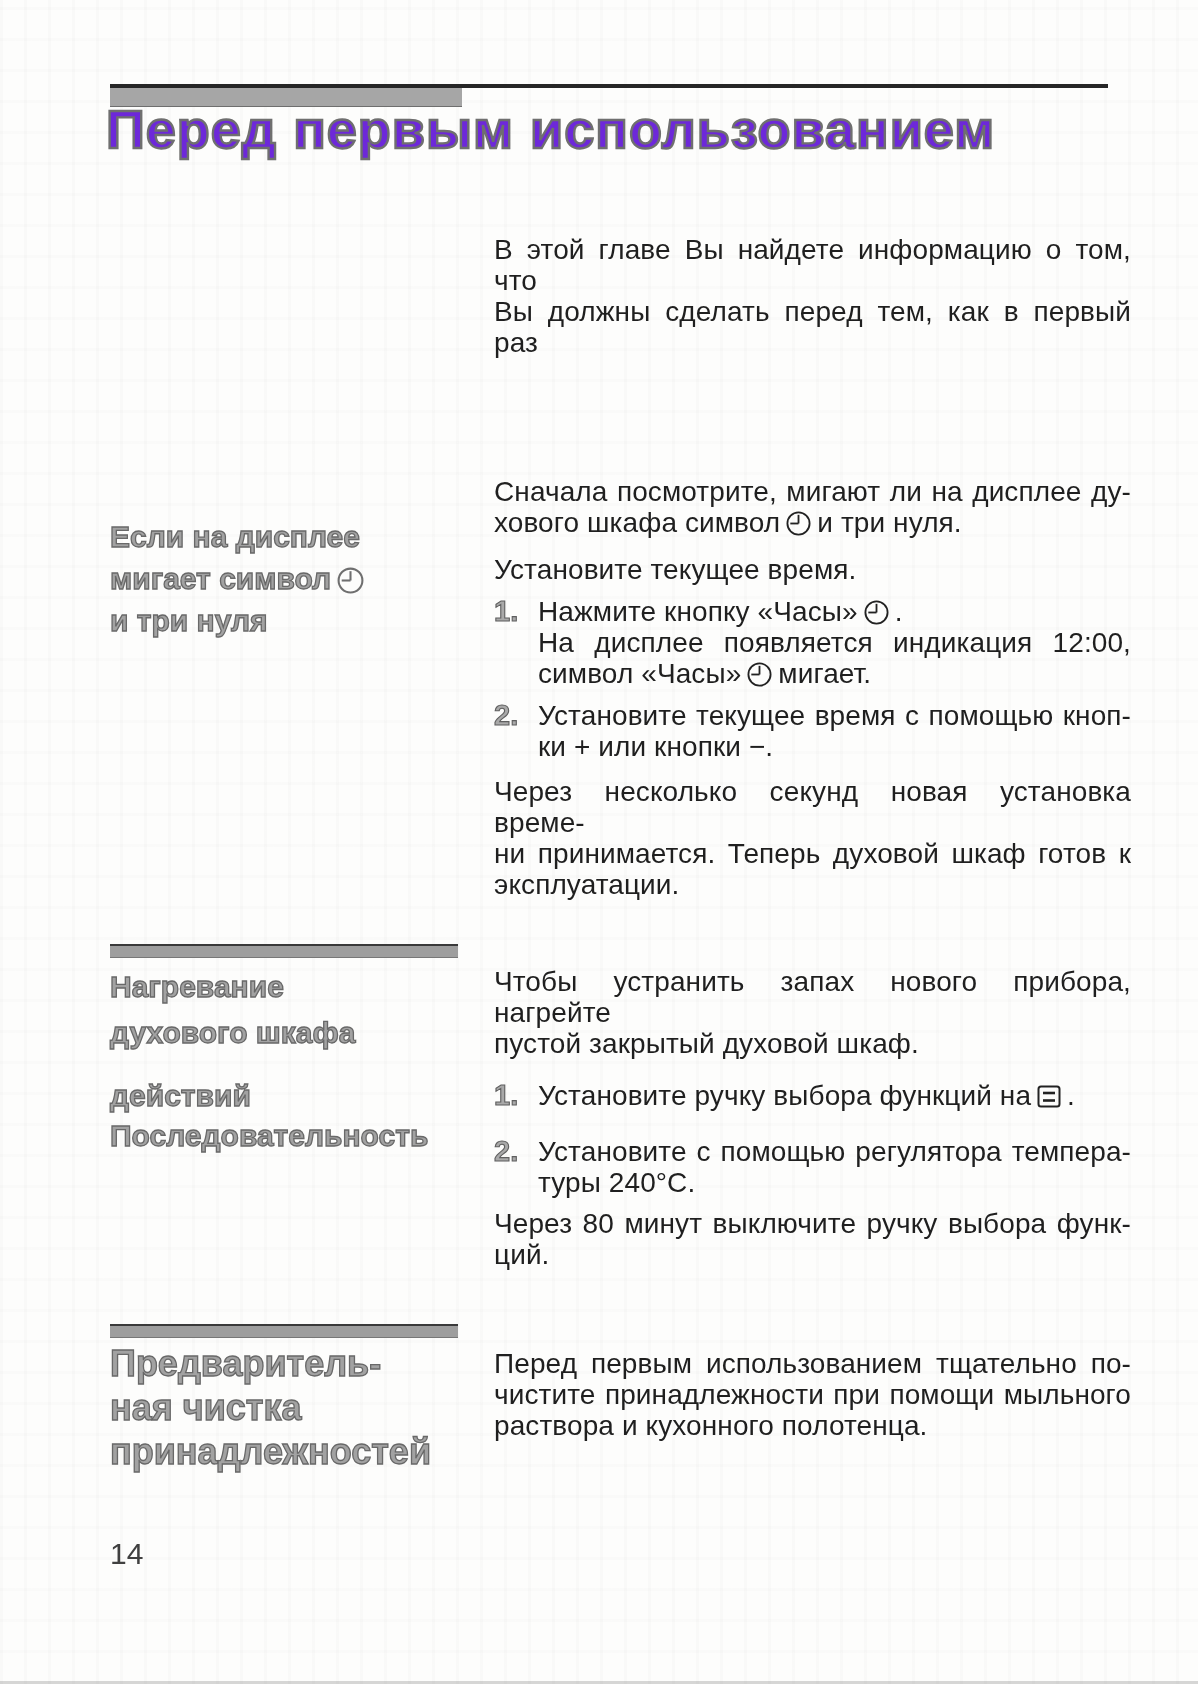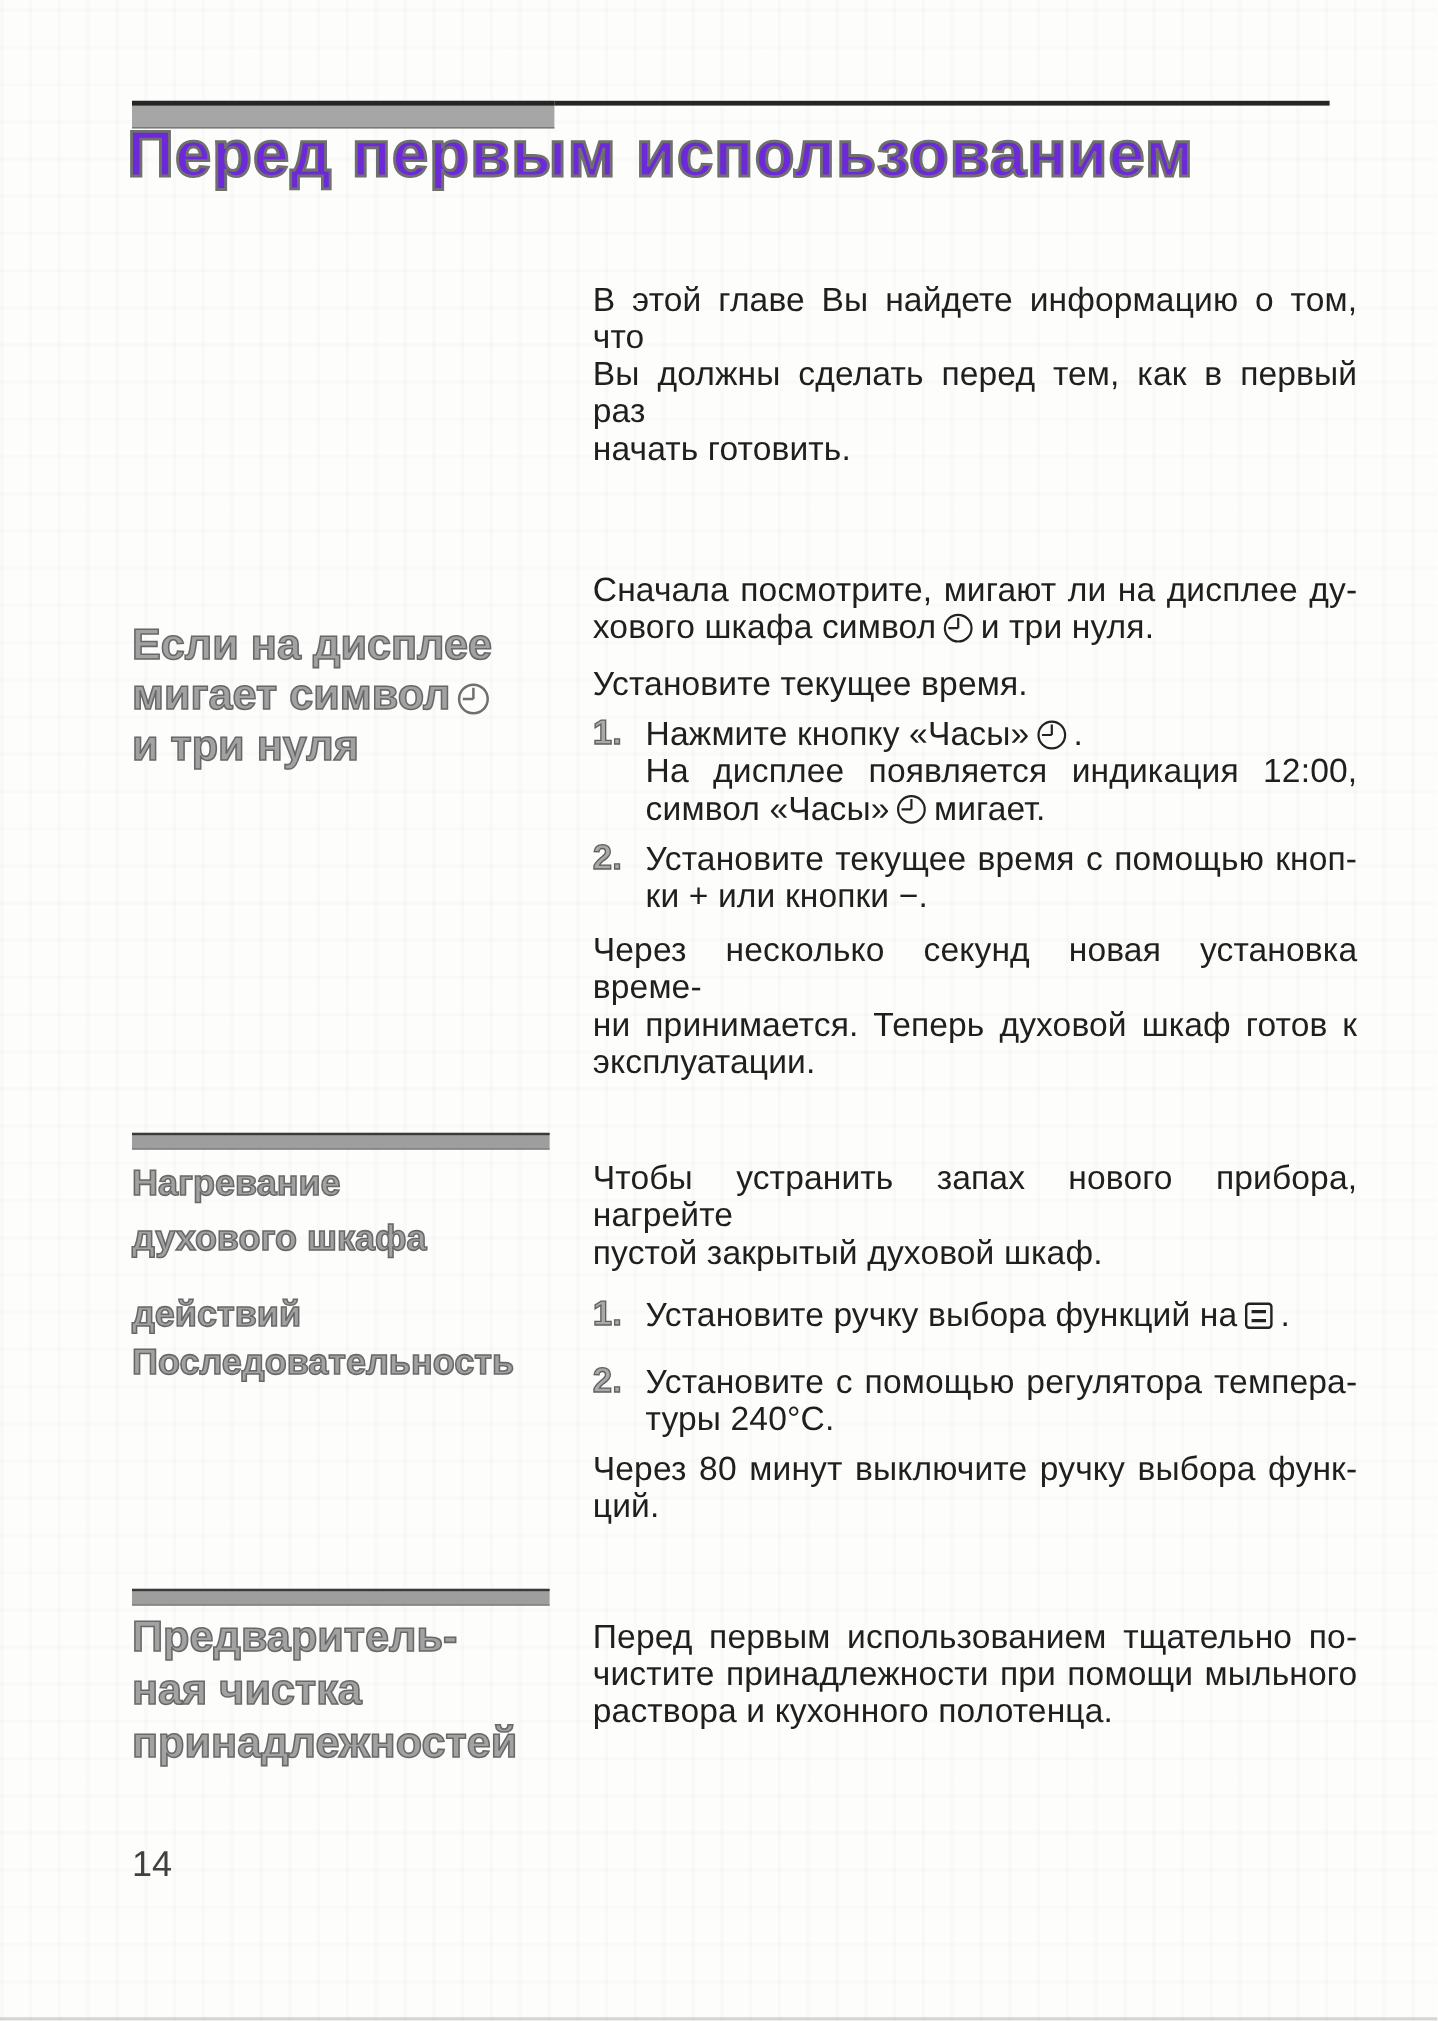--- a/index.html
+++ b/index.html
@@ -38,21 +38,21 @@
   
   .ln{font-size:28px;line-height:31px;letter-spacing:0.1px;}
   .ln.j{text-align:justify;text-align-last:justify;}
   .item{display:flex;}
   .num{flex:none;width:44px;font-size:29px;line-height:31px;font-weight:700;
        color:#a9a9a9;-webkit-text-stroke:1.1px #5f5f5f;}
   .ibody{flex:1;min-width:0;}
 
   
   .h{margin:0;font-weight:700;color:#a2a2a2;-webkit-text-stroke:1.3px #686868;}
-  .h1g{font-size:36px;line-height:42px;}
+  .h1g{font-size:30px;line-height:42px;}
   .h2g{font-size:30px;line-height:46px;}
   .h3g{font-size:30px;line-height:40px;}
   .h4g{font-size:36px;line-height:44px;}
 
   
   .secbar{position:absolute;left:110px;width:348px;height:11px;
     background:#9e9e9e;border-top:2px solid #3a3a3a;border-bottom:1px solid #777;}
 
   .icon{display:inline-block;vertical-align:-5px;margin:0 5px;}
   .icon svg{display:block;}
@@ -64,21 +64,20 @@
 
 <div class="page">
 
   <div class="rule-thick"></div>
   <div class="rule-thin"></div>
   <h1 class="title">Перед первым использованием</h1>
 
   <div class="rc" style="top:234px">
     <div class="ln j">В этой главе Вы найдете информацию о том, что</div>
     <div class="ln j">Вы должны сделать перед тем, как в первый раз</div>
-    <div class="ln">начать готовить.</div>
   </div>
 
 
   <div class="rc" style="top:476px">
     <div class="ln j">Сначала посмотрите, мигают ли на дисплее ду-</div>
     <div class="ln">
       <span>хового шкафа символ</span><span class="icon"><svg width="27" height="27" viewBox="0 0 28 28">
             <circle cx="14" cy="14" r="11.5" fill="none" stroke="#222" stroke-width="1.9"></circle>
             <line x1="14" y1="14" x2="14" y2="5" stroke="#222" stroke-width="1.9"></line>
             <line x1="14" y1="14" x2="5.5" y2="14" stroke="#222" stroke-width="1.9"></line>

